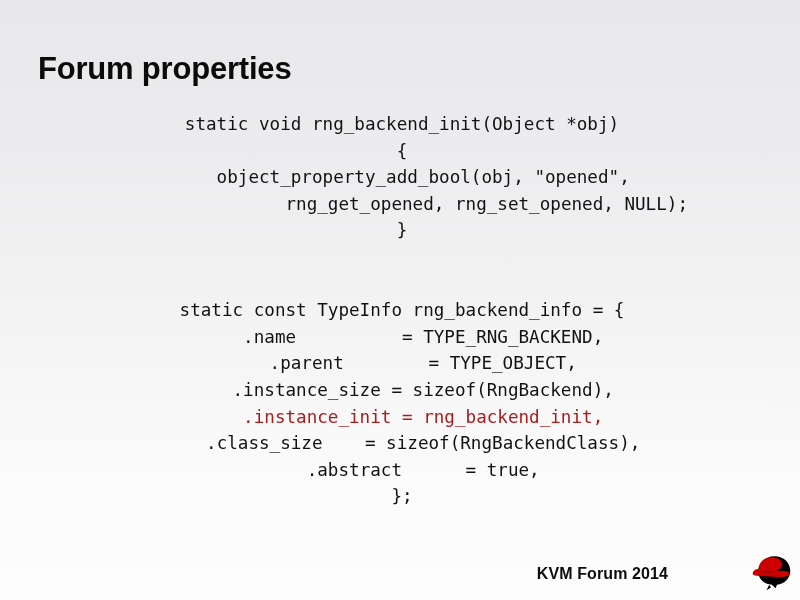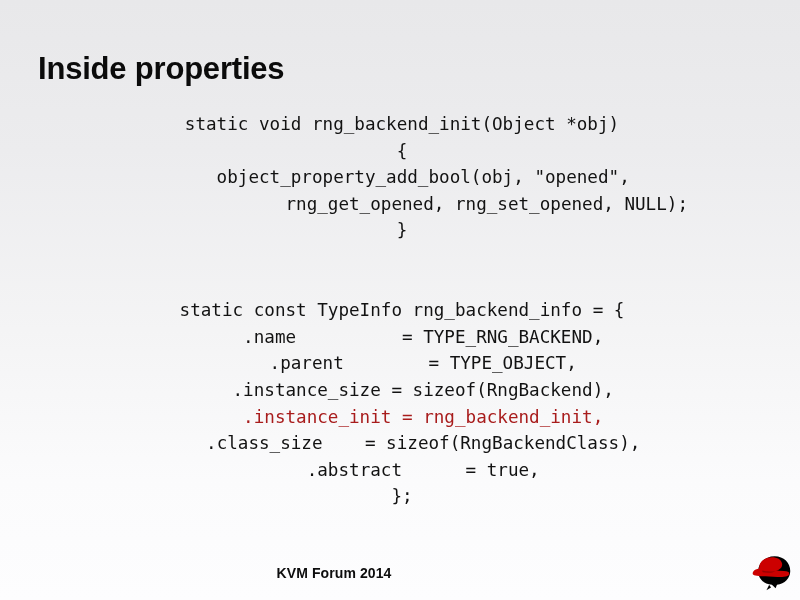--- a/index.html
+++ b/index.html
@@ -54,41 +54,41 @@
   }
   .code-line.hl {
     color: #a81c1c;
     font-weight: normal;
   }
   #footer-text {
     position: absolute;
     left: 0;
     top: 565px;
     width: 668px;
-    text-align: center;
+    text-align: right;
     font-family: "Liberation Sans", sans-serif;
-    font-size: 14px;
+    font-size: 16px;
     font-weight: bold;
     color: #0d0d0d;
     letter-spacing: 0.1px;
   }
   #redhat-logo {
     position: absolute;
     left: 748px;
     top: 548px;
     width: 46px;
     height: 44px;
   }
 </style>
 </head>
 <body>
 
 <div id="slide">
 
-  <div id="slide-title">Inside properties</div>
+  <div id="slide-title">Forum properties</div>
 
   <div id="code-block"><div class="code-line">static void rng_backend_init(Object *obj)</div><div class="code-line">{</div><div class="code-line">    object_property_add_bool(obj, "opened",</div><div class="code-line">                rng_get_opened, rng_set_opened, NULL);</div><div class="code-line">}</div><div class="code-line blank">&nbsp;</div><div class="code-line blank">&nbsp;</div><div class="code-line">static const TypeInfo rng_backend_info = {</div><div class="code-line">    .name          = TYPE_RNG_BACKEND,</div><div class="code-line">    .parent        = TYPE_OBJECT,</div><div class="code-line">    .instance_size = sizeof(RngBackend),</div><div class="code-line hl">    .instance_init = rng_backend_init,</div><div class="code-line">    .class_size    = sizeof(RngBackendClass),</div><div class="code-line">    .abstract      = true,</div><div class="code-line">};</div></div>
 
   <div id="footer-text">KVM Forum 2014</div>
 
   <div id="redhat-logo">
     <svg viewBox="0 0 100 96" width="46" height="44" xmlns="http://www.w3.org/2000/svg" aria-hidden="true">
 
       <path d="M58 18 C78 18 92 32 92 50 C92 66 80 78 63 80 L60 88 L52 80 C34 79 22 66 22 50 C22 32 38 18 58 18 Z" fill="#000000"></path>
 

